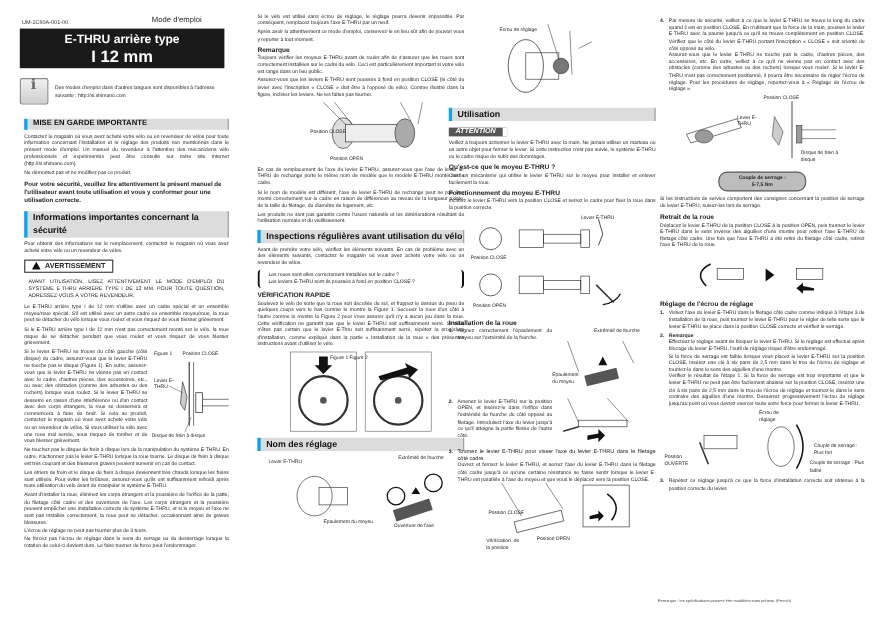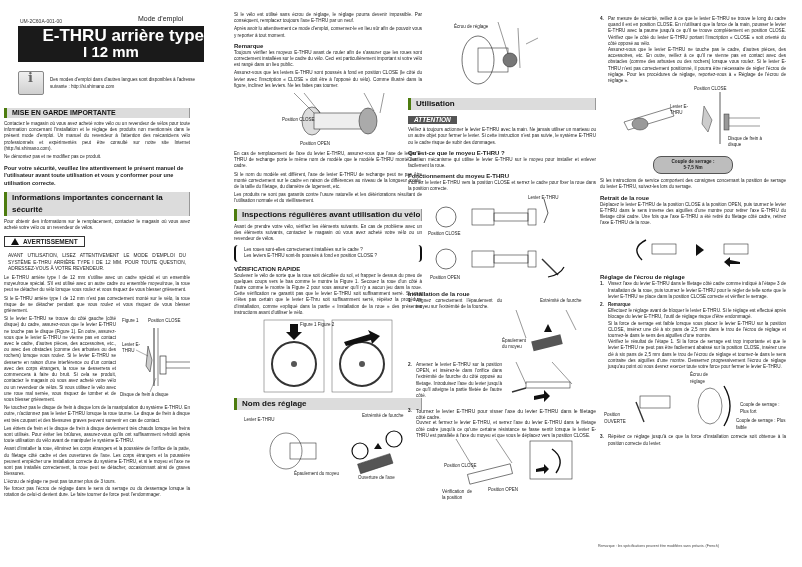--- a/index.html
+++ b/index.html
@@ -1,35 +1,35 @@
 <!DOCTYPE html>
 <html><head>
 <meta charset="utf-8">
 <style>
   * { box-sizing: border-box; margin: 0; padding: 0; }
   html, body { width: 802px; height: 567px; background: #ffffff; overflow: hidden; }
   body { font-family: "Liberation Sans", sans-serif; color: #222; font-size: 4.6px; line-height: 6.2px; position: relative; }
   .col { position: absolute; top: 0; }
-  .col1 { left: 4px; width: 186px; }
+  .col1 { left: 22px; width: 186px; }
   .col2 { left: 212px; width: 188px; }
   .col3 { left: 408px; width: 188px; }
   .col4 { left: 600px; width: 186px; }
 
   .docnum { position: absolute; left: 20px; top: 18px; font-size: 5px; color: #333; }
   .modeemploi { position: absolute; left: 138px; top: 16px; font-size: 7px; color: #222; }
   .titlebox { position: absolute; left: 18px; top: 26px; width: 186px; height: 36px; background: #1a1a1a; color: #fff; text-align: center; font-weight: bold; }
-  .titlebox .t1 { font-size: 17px; line-height: 16px; margin-top: 2px; text-align: right; }
+  .titlebox .t1 { font-size: 11px; line-height: 16px; margin-top: 2px; }
   .titlebox .t2 { font-size: 15px; line-height: 16px; }
 
   .info-row { position: absolute; left: 18px; top: 68px; width: 186px; height: 30px; display: flex; align-items: center; }
   .info-icon { width: 26px; height: 24px; border: 1px solid #888; border-radius: 2px; background: linear-gradient(#f0f0f0, #cfcfcf); margin-right: 6px; position: relative; }
   .info-icon::after { content: "i"; position: absolute; left: 9px; top: 3px; font-size: 13px; font-weight: bold; color: #666; font-family: "DejaVu Serif", serif; }
   .info-text { font-size: 4.6px; line-height: 7px; flex: 1; }
 
-  .sec-head { background: #dcdcdc; border-left: 3px solid #4d7c0f; border-right: 1px solid #999; font-weight: bold; font-size: 7px; line-height: 10px; padding-left: 5px; margin: 4px 0 3px 0; color: #111; }
+  .sec-head { background: #dcdcdc; border-left: 3px solid #0ea5e9; border-right: 1px solid #999; font-weight: bold; font-size: 7px; line-height: 10px; padding-left: 5px; margin: 4px 0 3px 0; color: #111; }
   .sec-head.big { font-size: 8px; line-height: 12px; }
   p { text-align: justify; margin-bottom: 2px; }
   .bold-para { font-weight: bold; font-size: 5.6px; line-height: 7.2px; margin: 5px 0; }
   .warn-box { border: 1px solid #333; display: inline-block; padding: 1px 6px; font-size: 6.5px; font-weight: bold; margin: 3px 0; }
   .warn-tri { display: inline-block; width: 0; height: 0; border-left: 4px solid transparent; border-right: 4px solid transparent; border-bottom: 7px solid #111; margin-right: 4px; vertical-align: -1px; }
   .caps { text-transform: none; font-size: 4.8px; margin: 3px 4px; }
   .subhead { font-weight: bold; font-size: 6px; line-height: 8px; margin-top: 3px; }
   .attention { display: inline-block; background: #555; color: #fff; font-style: italic; font-weight: bold; font-size: 6.5px; padding: 1px 6px; margin: 3px 0; border-right: 4px solid #fff; }
 
   .fig { position: relative; border: 0; }

